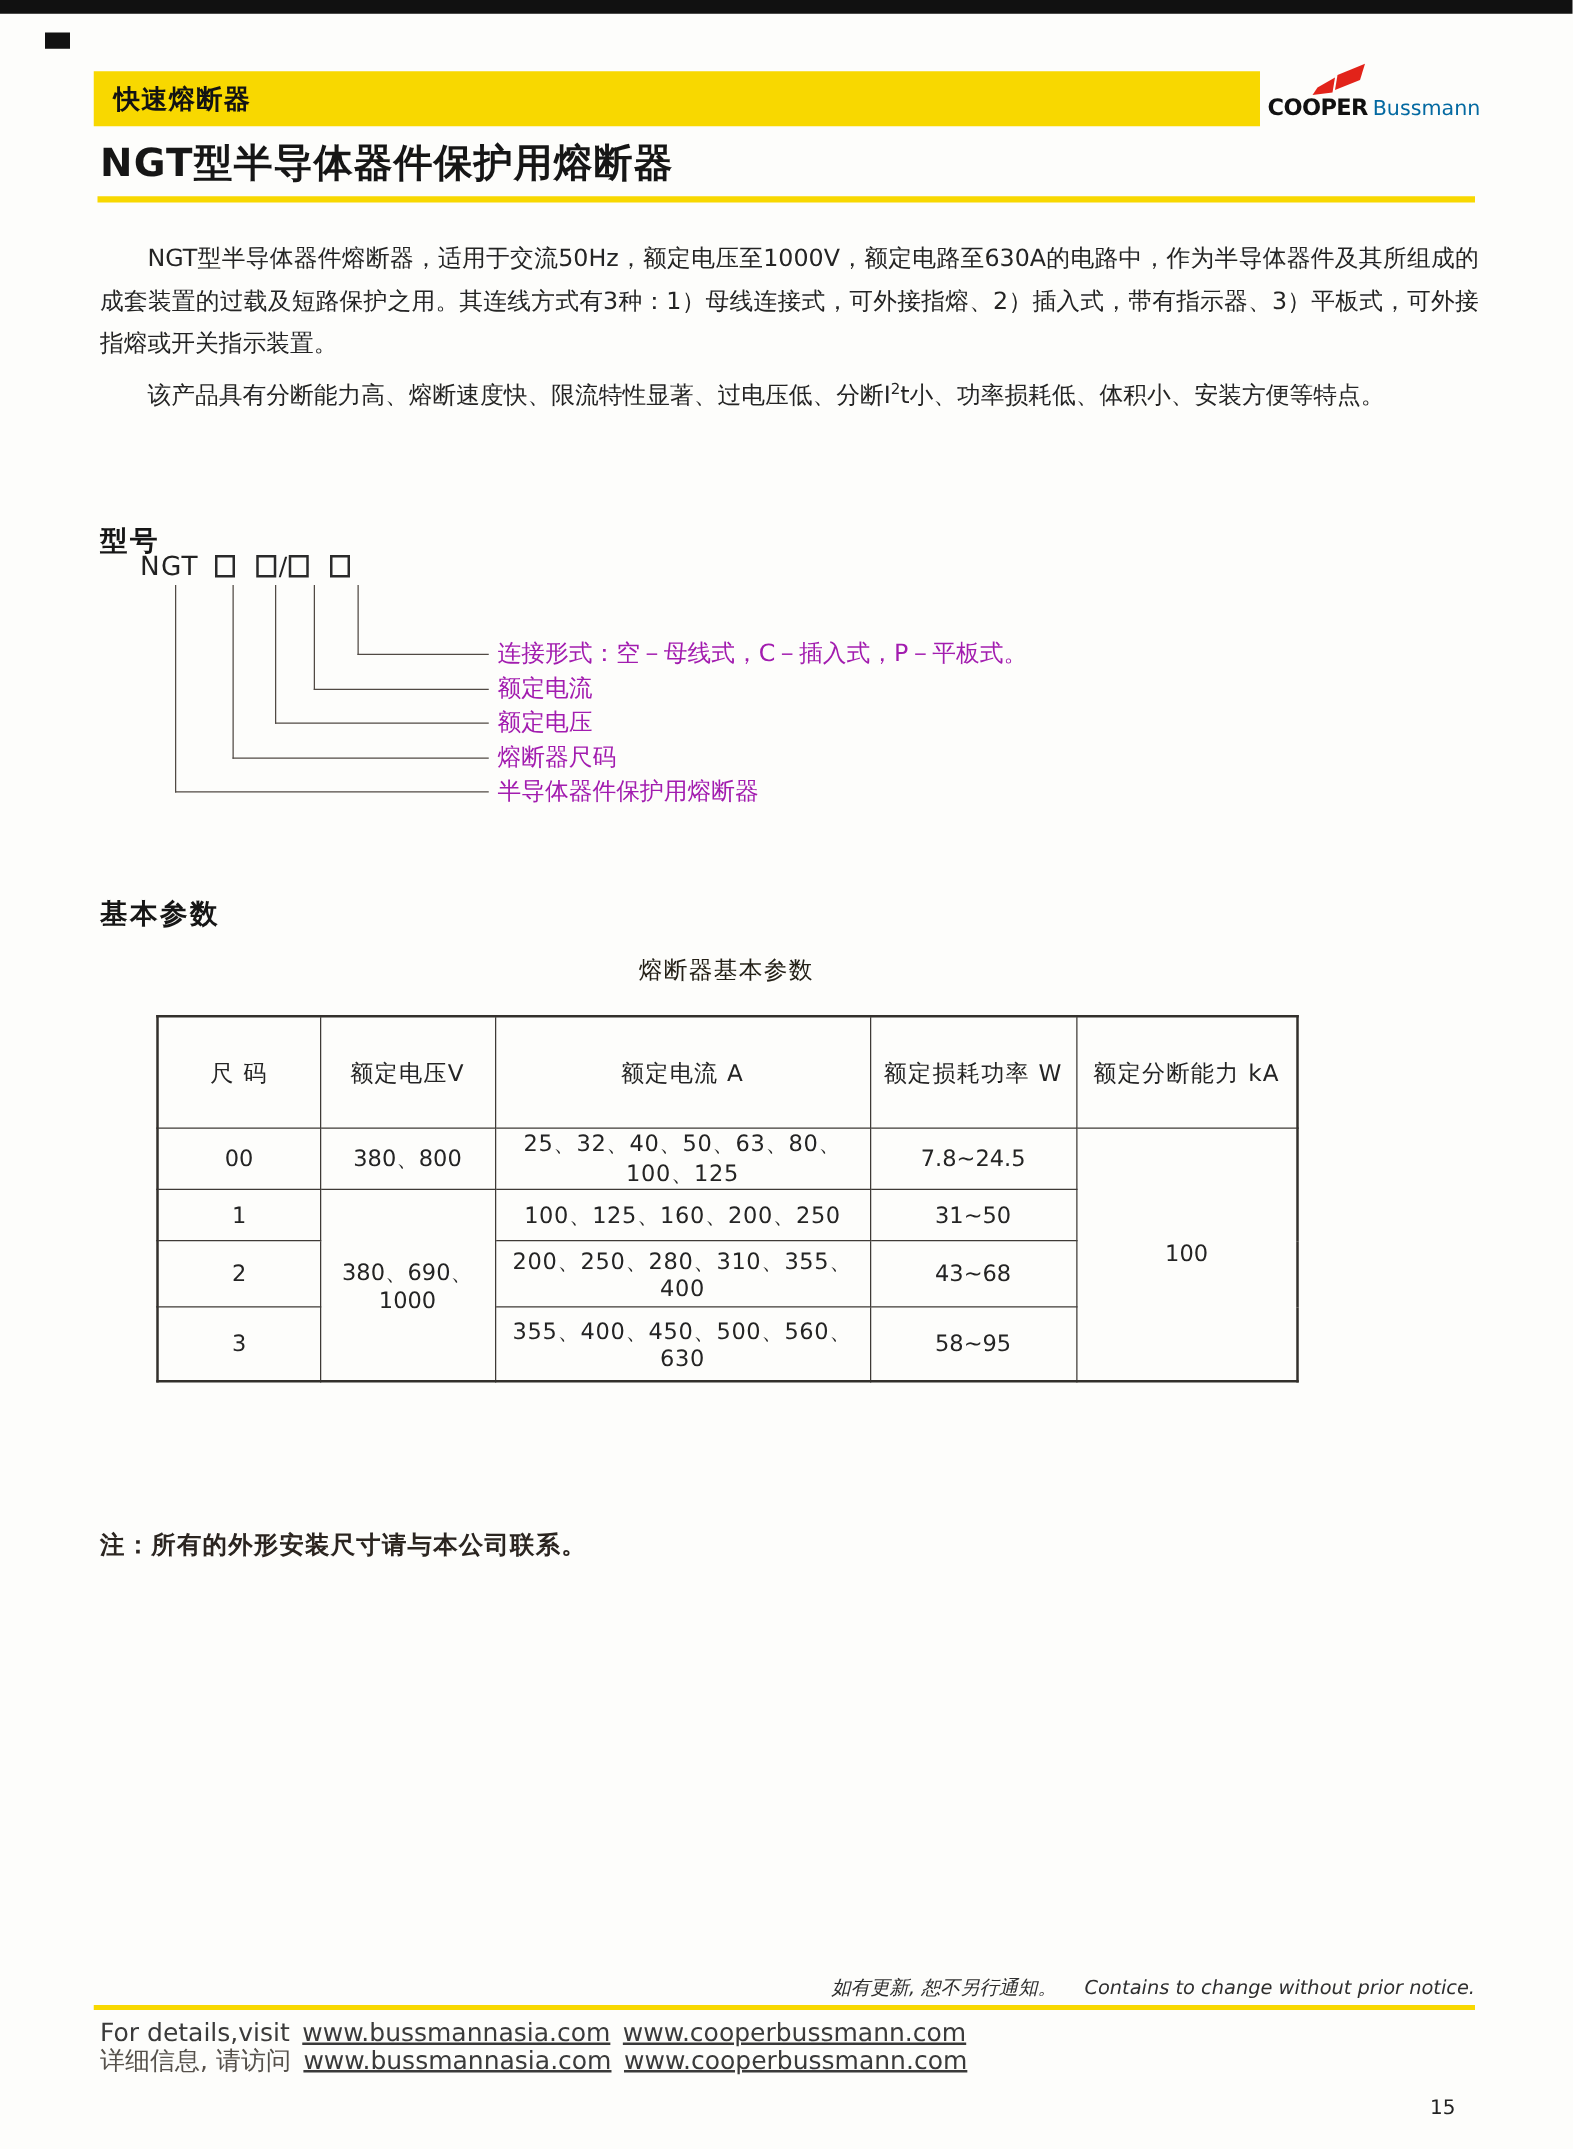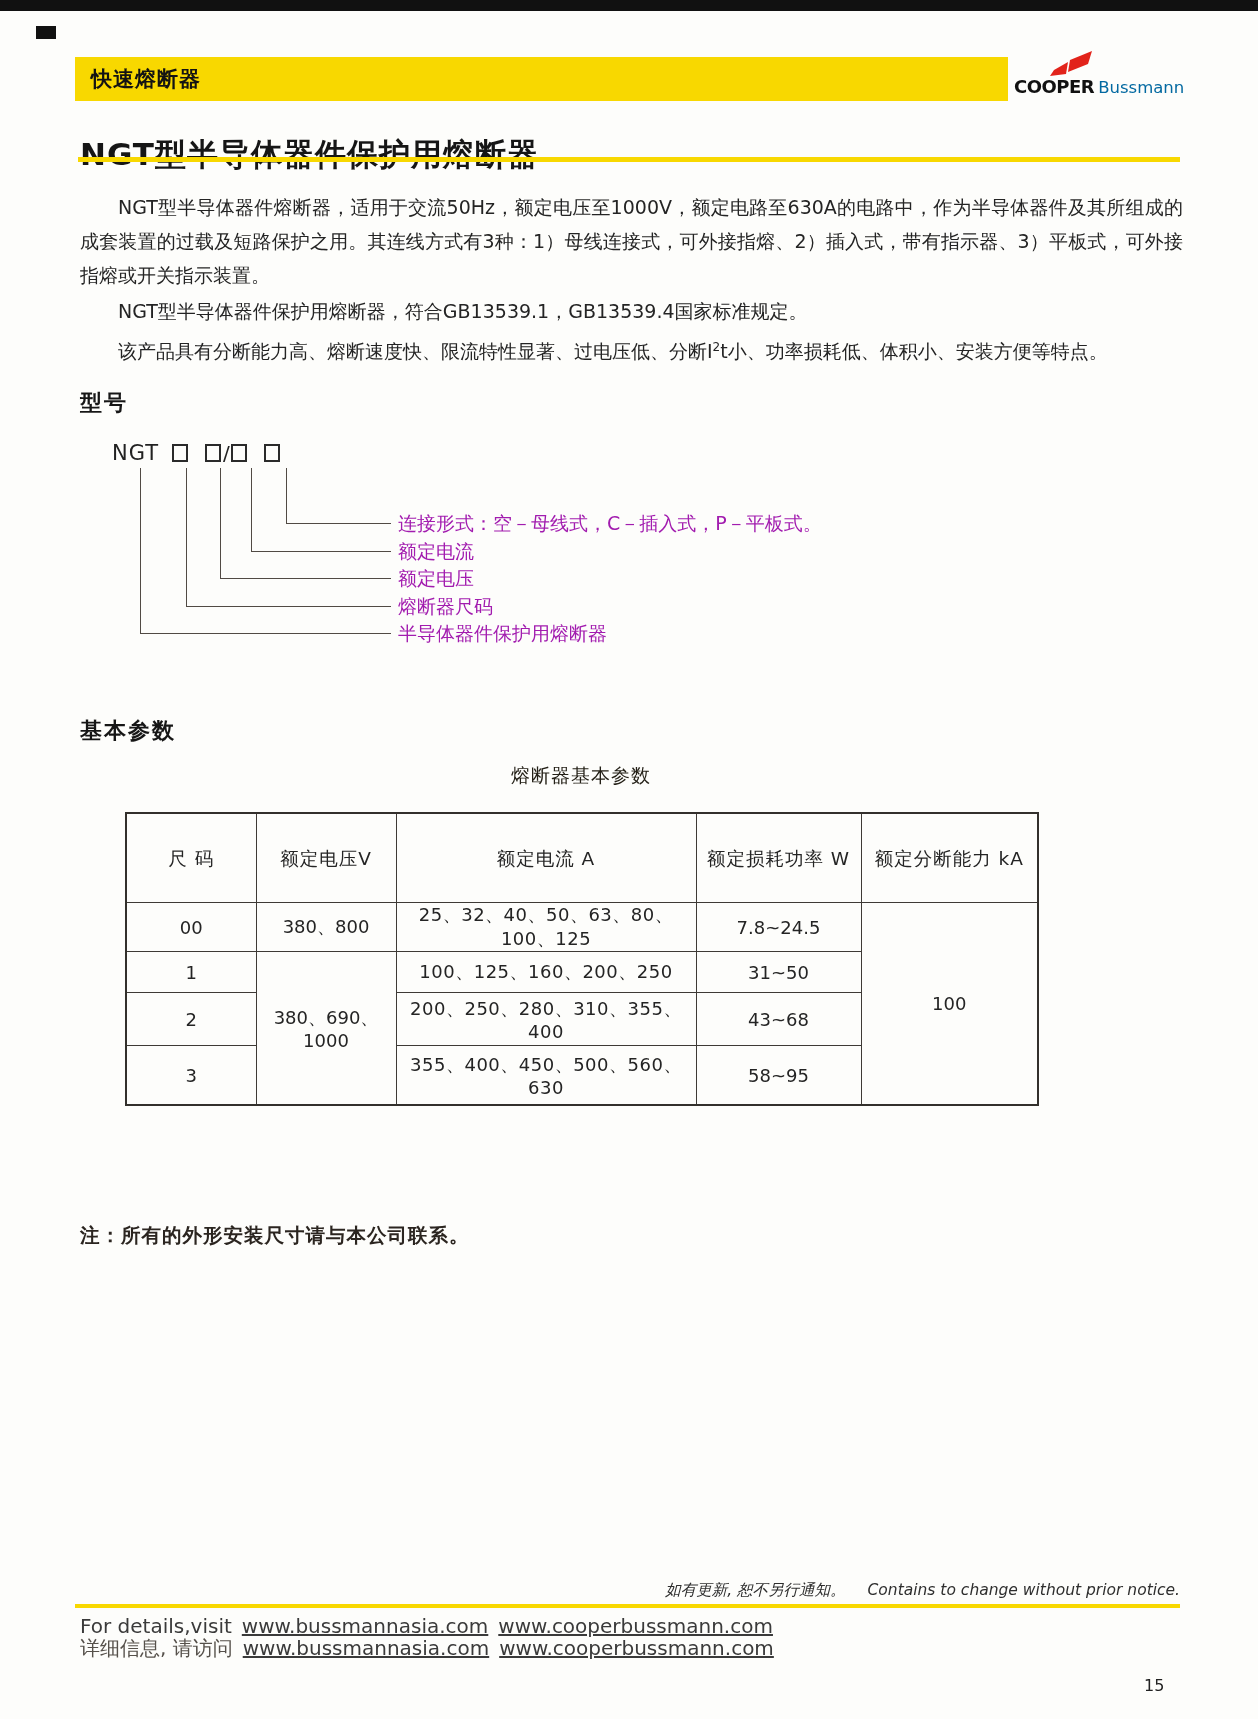--- a/index.html
+++ b/index.html
@@ -31,37 +31,37 @@
   
   .logo { left: 1014px; top: 50px; width: 140px; height: 52px; }
   .logo .flag { position: absolute; left: 30px; top: 0; }
   .logo .wordmark { position: absolute; left: 0; top: 26px; white-space: nowrap; }
   .logo .cooper { font-size: 18px; font-weight: 800; letter-spacing: -0.5px; color: #111; }
   .logo .bussmann { font-size: 16.5px; font-weight: 500; color: #0369a1; margin-left: 4px; }
 
   
   .page-title {
     left: 80px; top: 110px; width: 1100px;
-    font-size: 31px; font-weight: bold; color: #161616; letter-spacing: 1px; margin-top: 24px;
+    font-size: 31px; font-weight: bold; color: #161616; letter-spacing: 1px;
   }
   .title-underline { left: 78px; top: 157px; width: 1102px; height: 5px; background: #f8d800; }
 
   
   .intro {
     left: 80px; top: 190px; width: 1103px;
     font-size: 19px; line-height: 34px; color: #242424;
     text-align: justify;
   }
   .intro p { margin: 0; text-indent: 2em; }
   .intro p + p { margin-top: 2px; }
   .intro sup { font-size: 12px; }
 
   
   .section-heading { font-size: 22px; font-weight: bold; color: #161616; letter-spacing: 2px; }
-  .model-heading { left: 80px; top: 388px; }
+  .model-heading { left: 80px; top: 418px; }
   .params-heading { left: 80px; top: 716px; }
 
   
   .model-code { left: 112px; top: 440px; height: 26px; display: flex; align-items: center; font-size: 21px; color: #222; }
   .model-prefix { letter-spacing: 1px; margin-right: 13px; }
   .model-box { display: inline-block; width: 16px; height: 18px; border: 2px solid #2a2a2a; box-sizing: border-box; }
   .model-box + .model-box { margin-left: 17px; }
   .model-sep { margin: 0 1px 0 2px; font-size: 20px; }
 
   
@@ -136,21 +136,20 @@
   <span class="wordmark">
     <span class="cooper">COOPER</span><span class="bussmann">Bussmann</span>
   </span>
 </div>
 
 <div class="abs page-title">NGT型半导体器件保护用熔断器</div>
 <div class="abs title-underline"></div>
 
 <div class="abs intro">
   <p>NGT型半导体器件熔断器，适用于交流50Hz，额定电压至1000V，额定电路至630A的电路中，作为半导体器件及其所组成的成套装置的过载及短路保护之用。其连线方式有3种：1）母线连接式，可外接指熔、2）插入式，带有指示器、3）平板式，可外接指熔或开关指示装置。</p>
-  <p>NGT型半导体器件保护用熔断器，符合GB13539.1，GB13539.4国家标准规定。</p>
   <p><span>该产品具有分断能力高、熔断速度快、限流特性显著、过电压低、分断I</span><sup>2</sup><span>t小、功率损耗低、体积小、安装方便等特点。</span></p>
 </div>
 
 <div class="abs section-heading model-heading">型号</div>
 
 <div class="abs model-code">
   <span class="model-prefix">NGT</span>
   <span class="model-box"></span>
   <span class="model-box"></span>
   <span class="model-sep">/</span>

